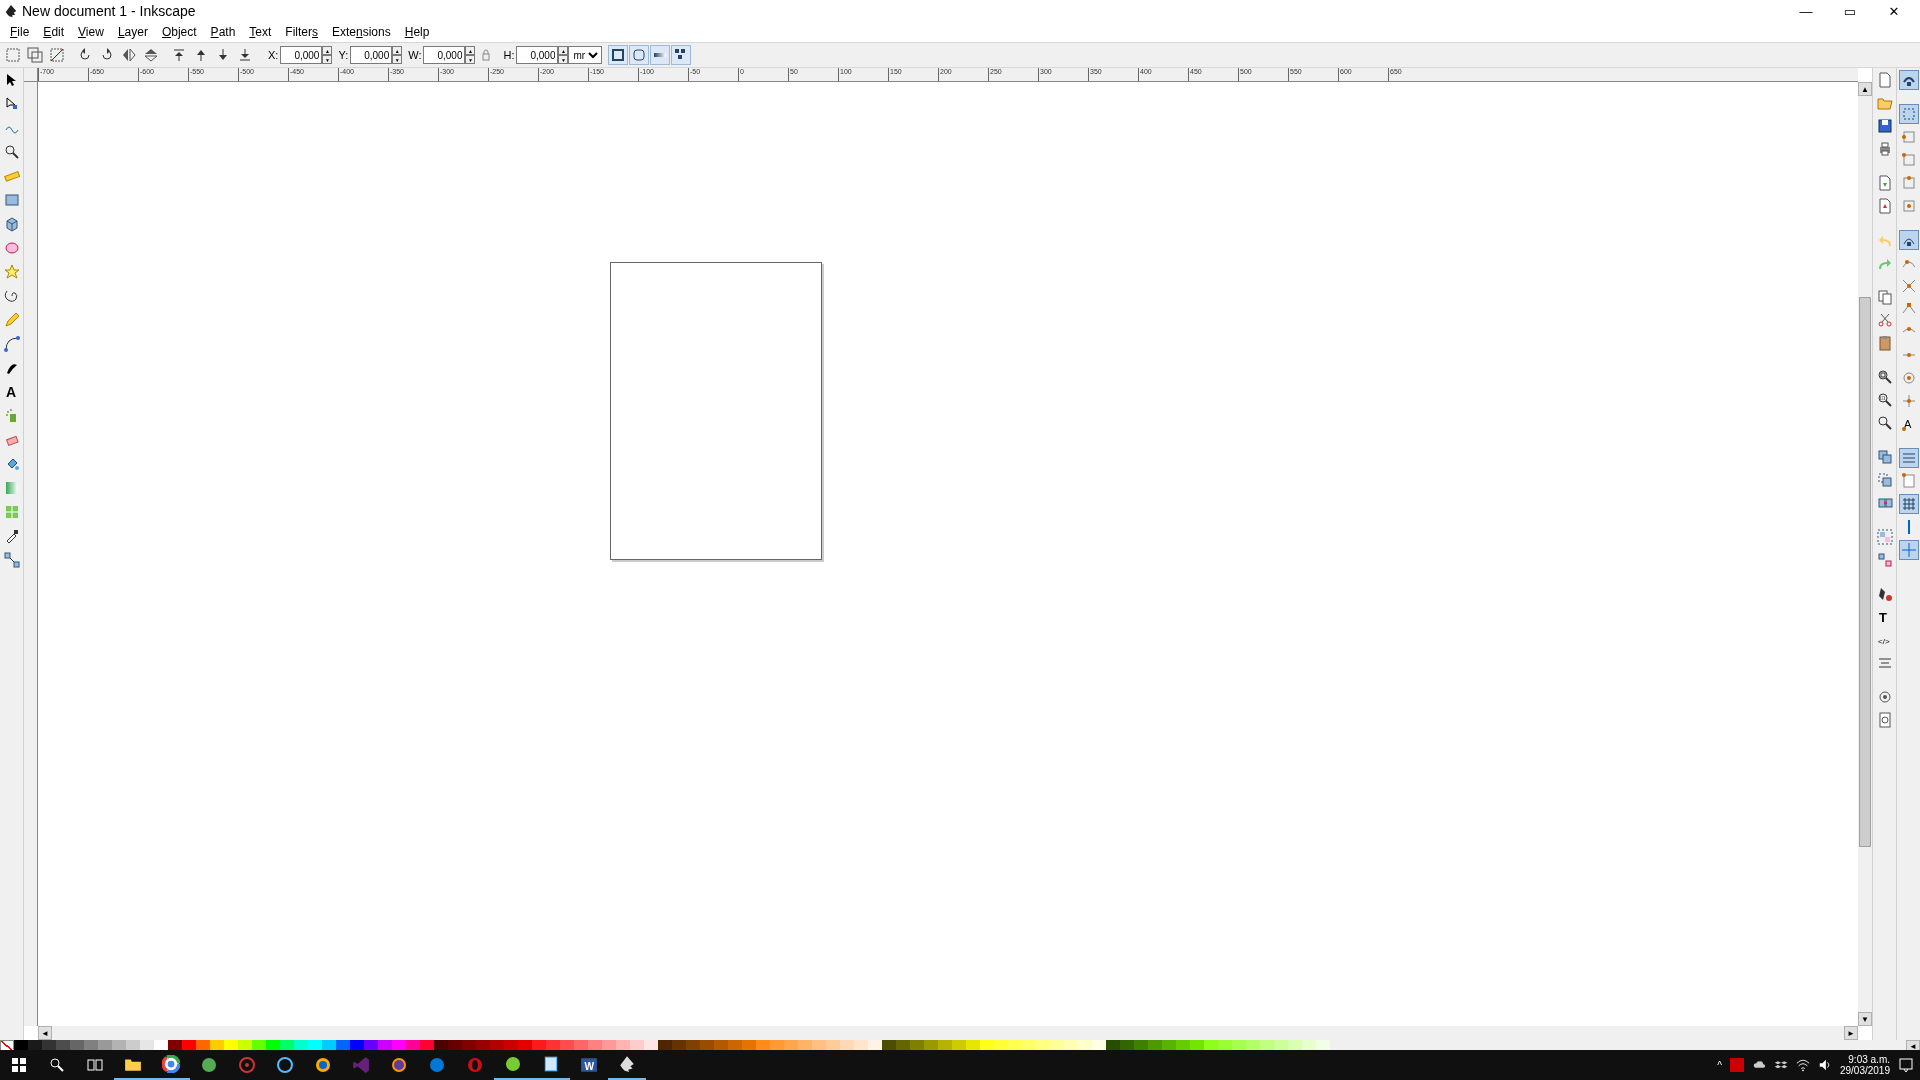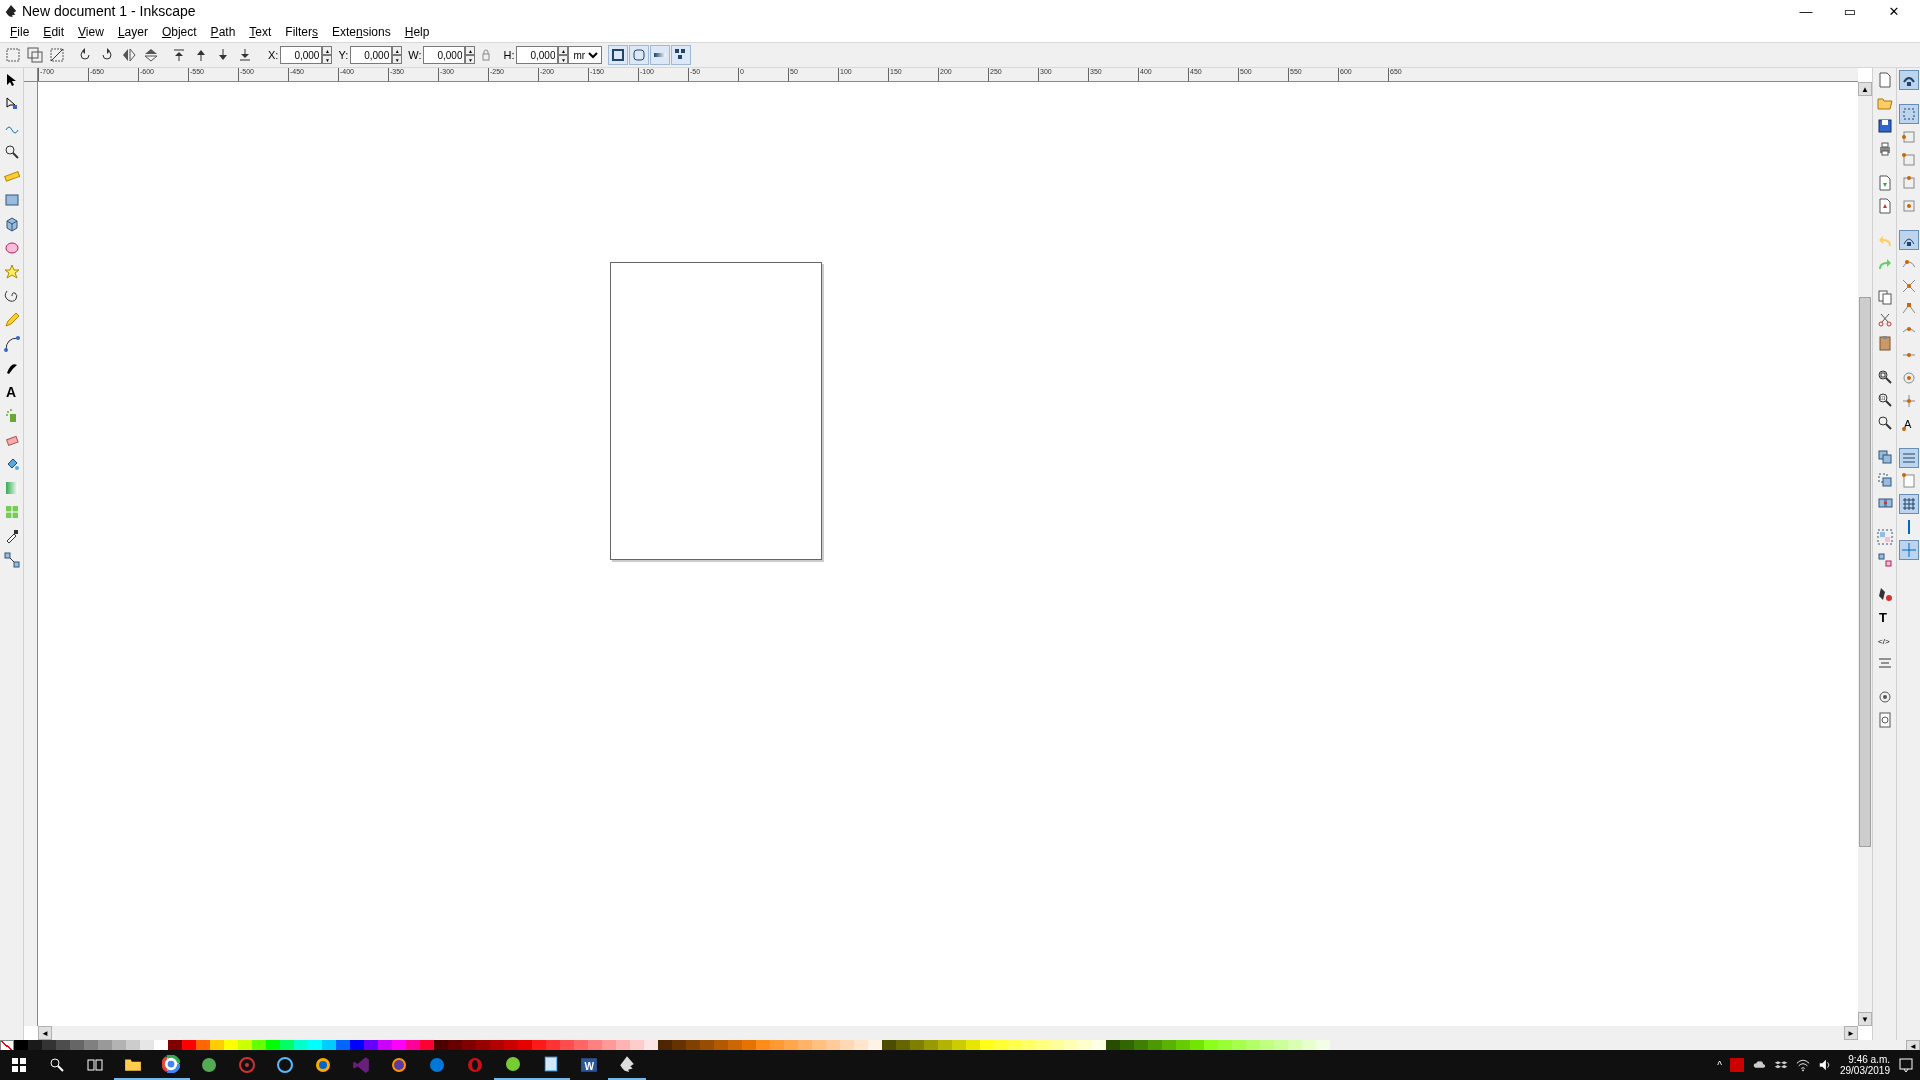--- a/index.html
+++ b/index.html
@@ -962,21 +962,21 @@
       </svg>
     <svg width="14" height="14" viewBox="0 0 16 16">
         <path d="M1 6 Q8 -1 15 6 M3 9 Q8 4 13 9 M6 12 Q8 10 10 12" fill="none" stroke="#fff"></path>
         <circle cx="8" cy="14" r="1" fill="#fff"></circle>
       </svg>
     <svg width="14" height="14" viewBox="0 0 16 16">
         <path d="M2 6 L5 6 L9 2 L9 14 L5 10 L2 10 Z" fill="#fff"></path>
         <path d="M11 5 Q14 8 11 11" fill="none" stroke="#fff"></path>
       </svg>
     <div class="tray-clock">
-      <span>9:46 a.m.</span>
+      <span>9:03 a.m.</span>
       <span>29/03/2019</span>
     </div>
     <svg width="16" height="16" viewBox="0 0 16 16">
         <rect x="2" y="2" width="12" height="10" fill="none" stroke="#fff"></rect>
         <path d="M6 12 L8 15 L10 12" fill="none" stroke="#fff"></path>
       </svg>
   </div>
 </div>
 
 </body></html>

